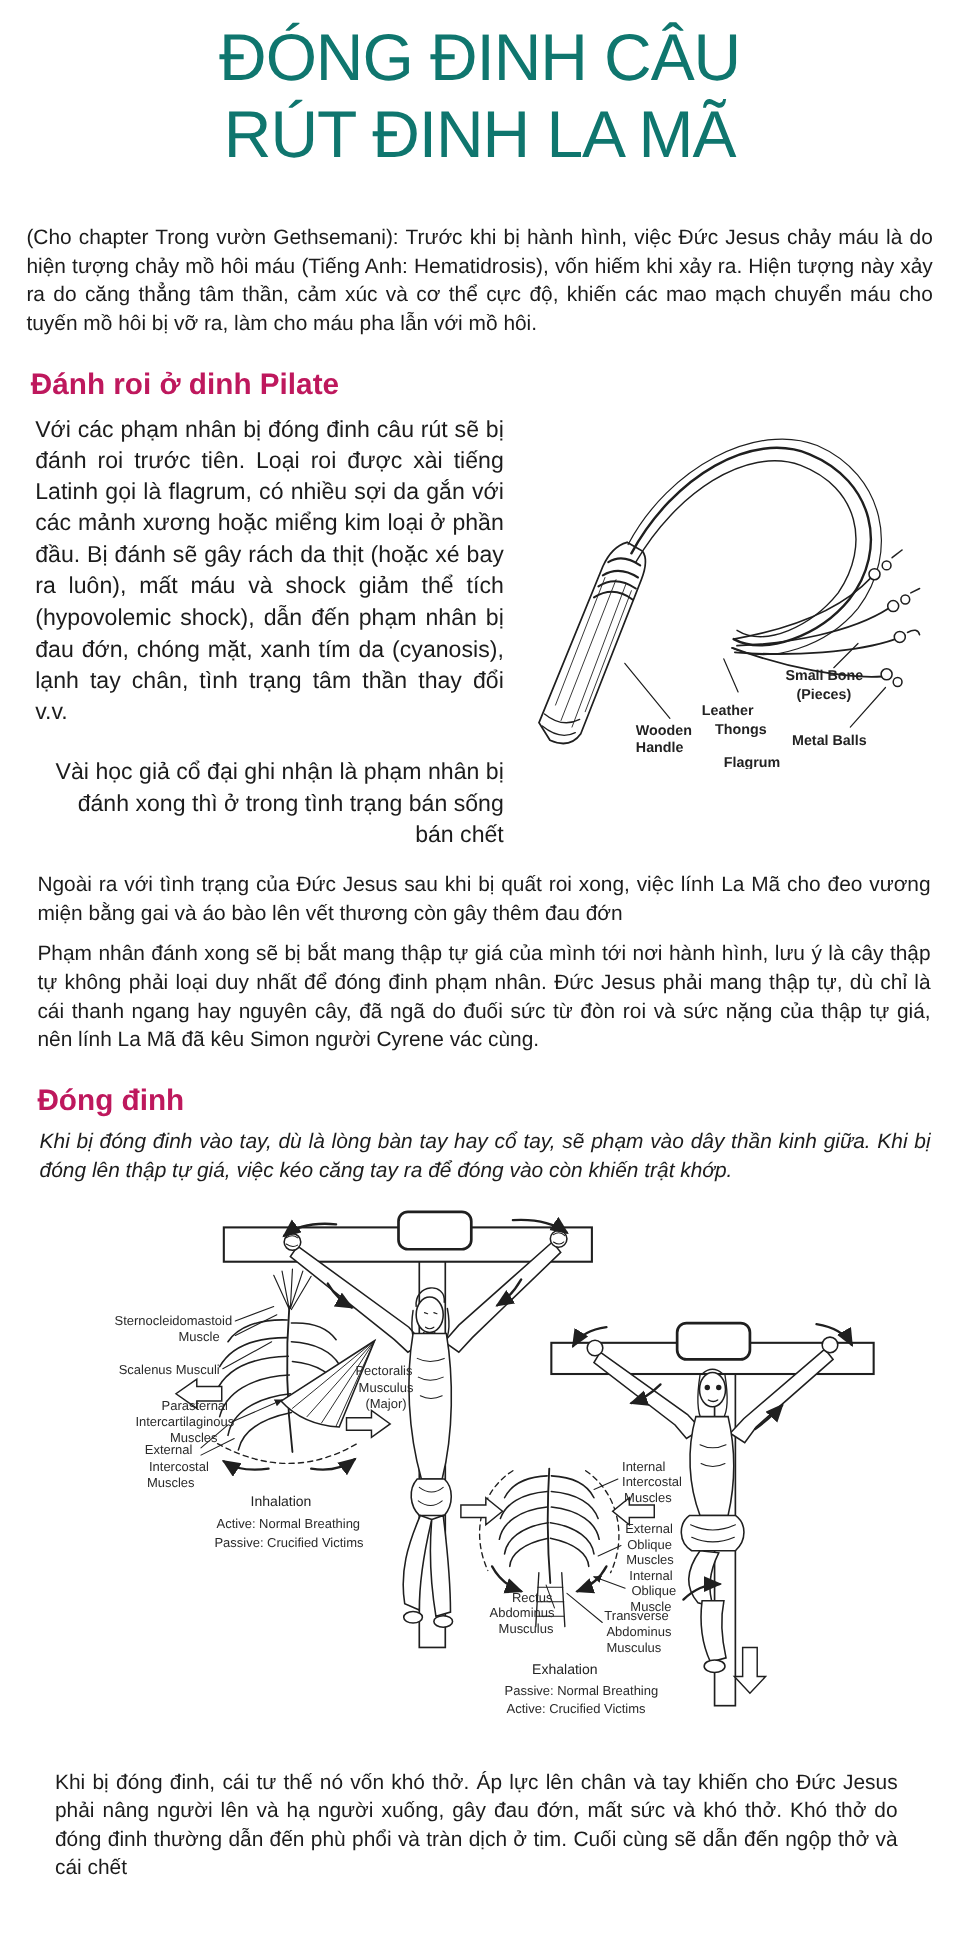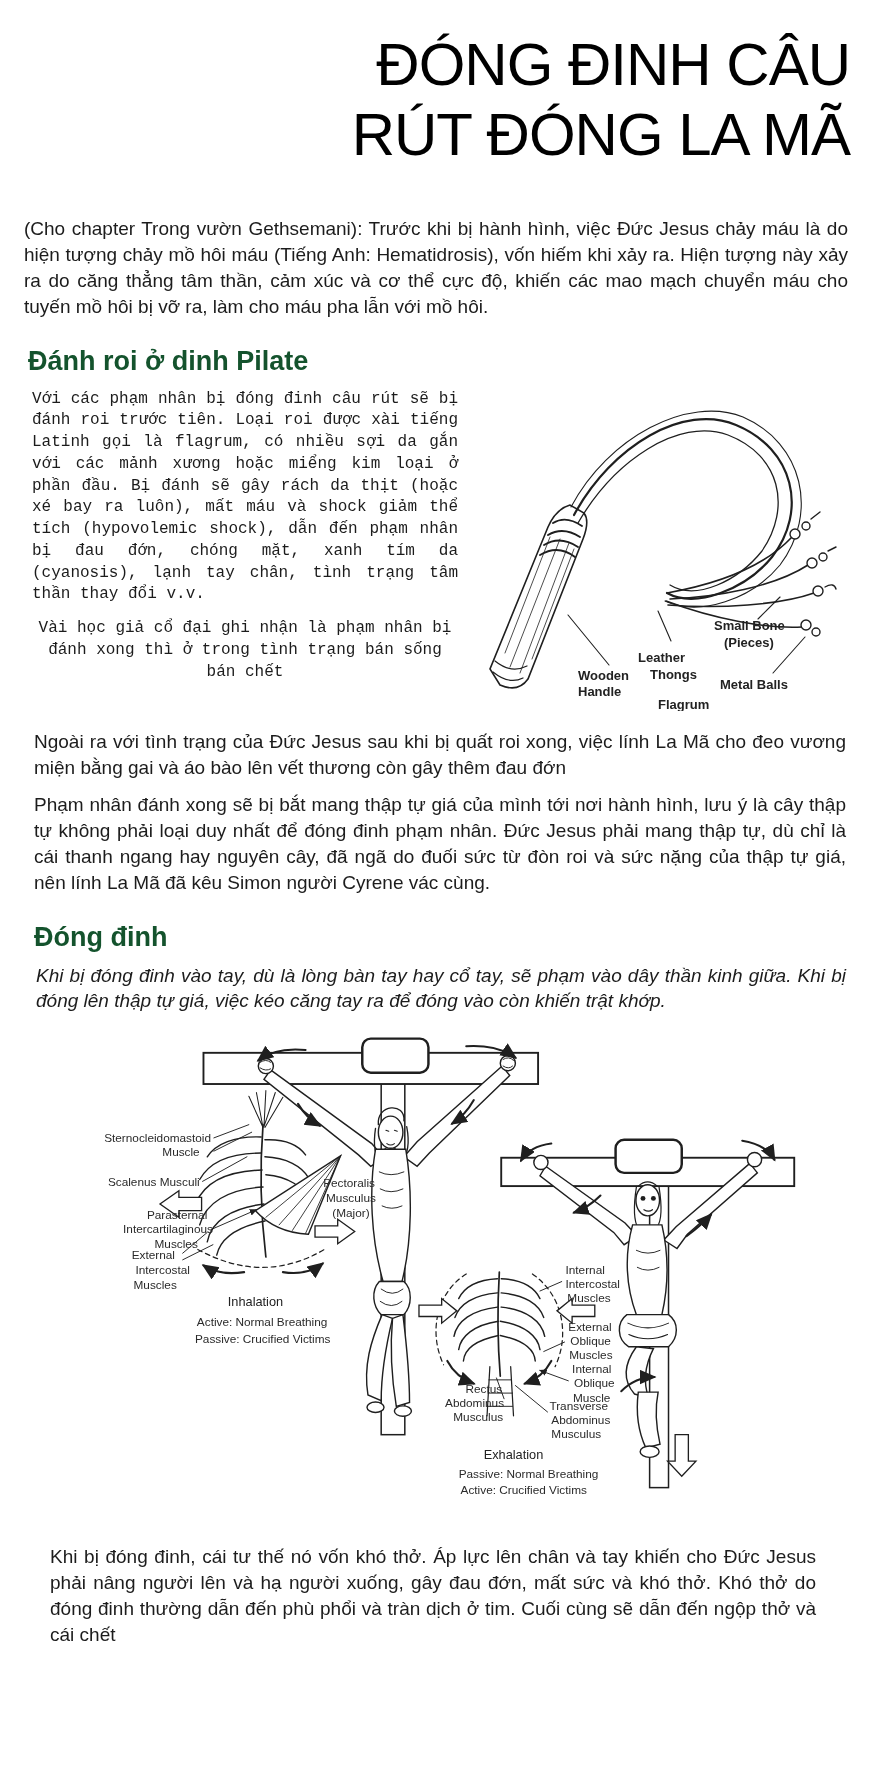--- a/index.html
+++ b/index.html
@@ -1,44 +1,44 @@
 <!DOCTYPE html>
 <html><head>
 <meta charset="utf-8">
 <style>
   html,body{margin:0;padding:0;background:#ffffff;}
   body{width:876px;font-family:"Liberation Sans",sans-serif;color:#1c1c1c;}
   .page{width:876px;box-sizing:border-box;padding:12px 26px 26px 22px;background:#fff;}
   .title{
-    text-align:right;
+    text-align:center;
     font-size:60px;
     line-height:1.17;
-    color:#000000;
+    color:#0f766e;
     letter-spacing:-1px;
     font-weight:400;
-    margin-top:18px;
+    margin-top:6px;
   }
   .intro{
     font-size:19px;line-height:1.36;text-align:justify;
     margin:14px 2px 0 2px;
   }
   .para{font-size:19px;line-height:1.36;text-align:justify;}
   .p-geth{margin:46px 2px 0 2px;}
   .h-section{
-    font-size:27px;font-weight:bold;color:#14532d;
+    font-size:27px;font-weight:bold;color:#be185d;
     margin:26px 0 0 6px;
   }
   .h2-indent{margin-left:12px;}
   .cols{
     display:flex;flex-direction:row;align-items:flex-start;
     margin-top:12px;gap:4px;
   }
   .col-text{width:436px;flex:0 0 436px;}
-  .col-text .para{margin:0 0 0 10px;font-size:16px;font-family:Liberation Mono, monospace;}
-  .col-text .p2{margin-top:12px;text-align:center;}
+  .col-text .para{margin:0 0 0 10px;font-size:21px;}
+  .col-text .p2{margin-top:26px;text-align:right;}
   .col-fig{flex:1;display:flex;justify-content:flex-end;text-align:right;}
   .p-indent{margin:18px 4px 0 12px;}
   .p-next{margin:12px 4px 0 12px;}
   .s2para{margin:10px 4px 0 14px;font-style:italic;}
   .diagram-wrap{margin-top:10px;}
   .final{
     margin:16px 34px 0 28px;
     font-size:19px;line-height:1.36;text-align:justify;
   }
   svg text{font-family:"Liberation Sans",sans-serif;}
@@ -46,21 +46,21 @@
   .anat-label{font-size:12.5px;fill:#2a2a2a;}
   .anat-caption{font-size:13.5px;fill:#222;}
 </style>
 </head>
 <body>
 
 <div class="page">
 
   <div class="title">
     <div>ĐÓNG ĐINH CÂU</div>
-    <div>RÚT ĐÓNG LA MÃ</div>
+    <div>RÚT ĐINH LA MÃ</div>
   </div>
 
 
   <p class="para p-geth">(Cho chapter Trong vườn Gethsemani): Trước khi bị hành hình, việc Đức Jesus chảy máu là do hiện tượng chảy mồ hôi máu (Tiếng Anh: Hematidrosis), vốn hiếm khi xảy ra. Hiện tượng này xảy ra do căng thẳng tâm thần, cảm xúc và cơ thể cực độ, khiến các mao mạch chuyển máu cho tuyến mồ hôi bị vỡ ra, làm cho máu pha lẫn với mồ hôi.</p>
 
   <div class="h-section">Đánh roi ở dinh Pilate</div>
 
   <div class="cols">
     <div class="col-text">
       <p class="para">Với các phạm nhân bị đóng đinh câu rút sẽ bị đánh roi trước tiên. Loại roi được xài tiếng Latinh gọi là flagrum, có nhiều sợi da gắn với các mảnh xương hoặc miểng kim loại ở phần đầu. Bị đánh sẽ gây rách da thịt (hoặc xé bay ra luôn), mất máu và shock giảm thể tích (hypovolemic shock), dẫn đến phạm nhân bị đau đớn, chóng mặt, xanh tím da (cyanosis), lạnh tay chân, tình trạng tâm thần thay đổi v.v.</p>

